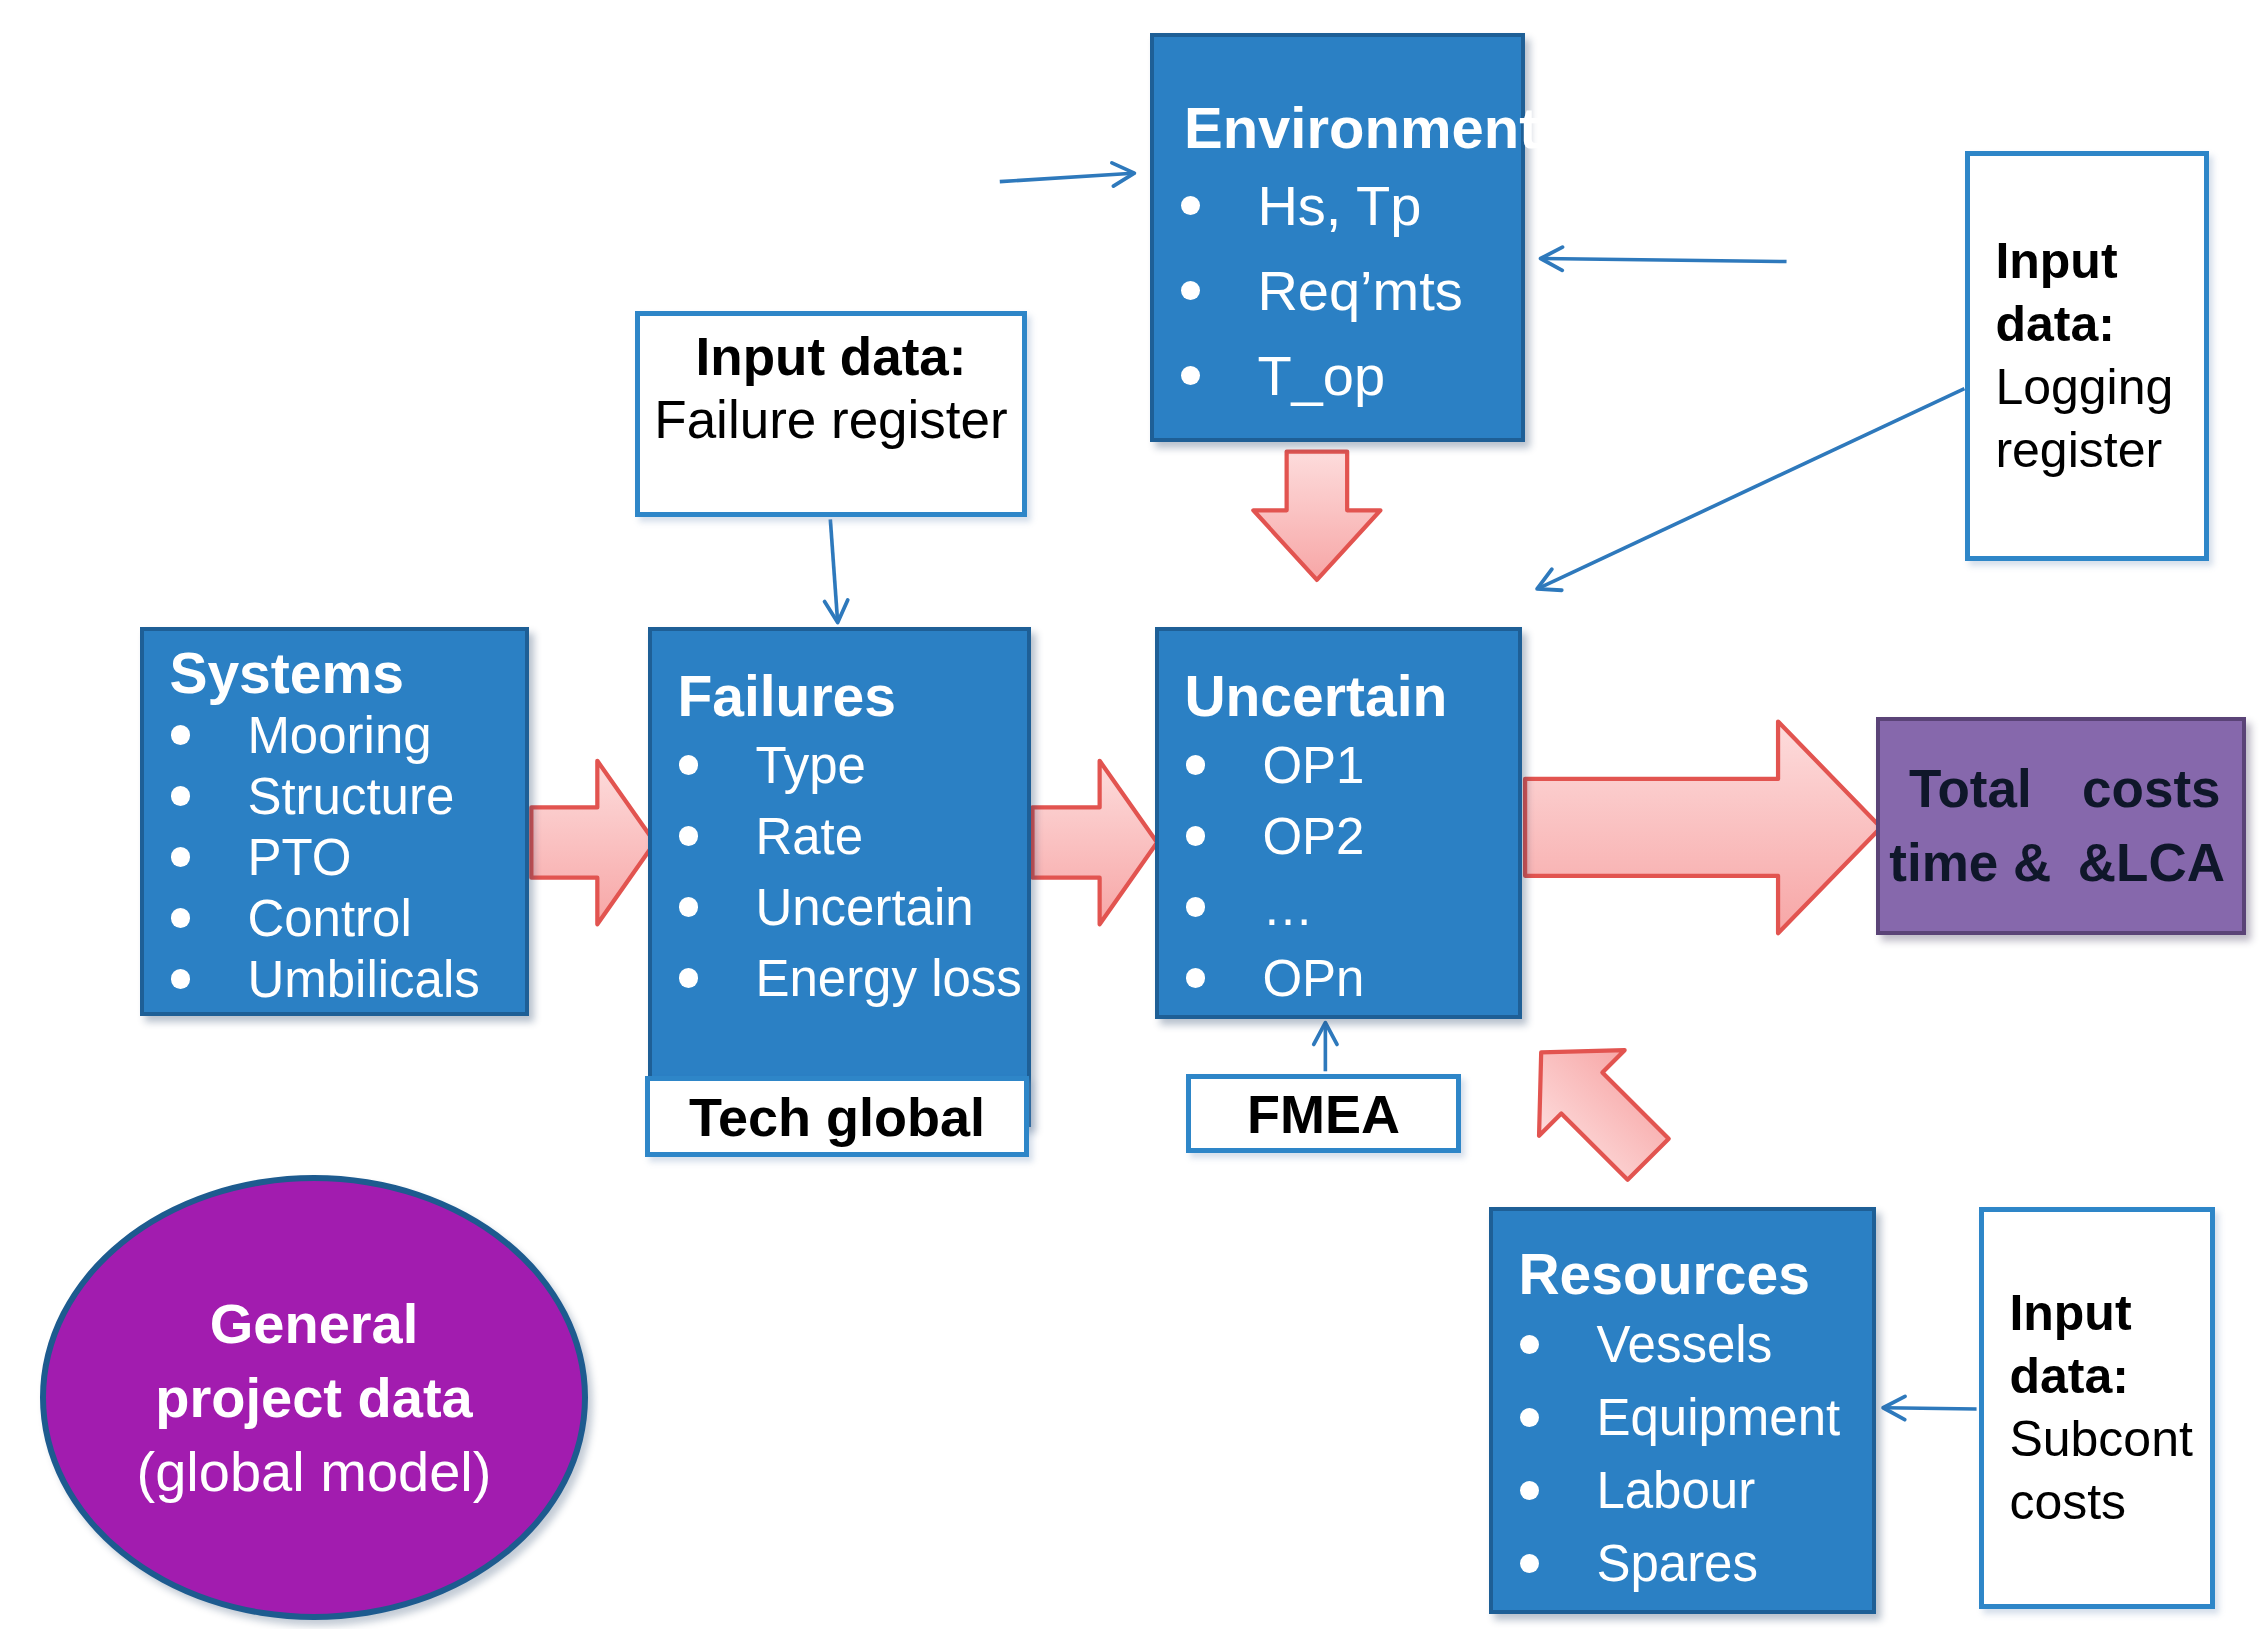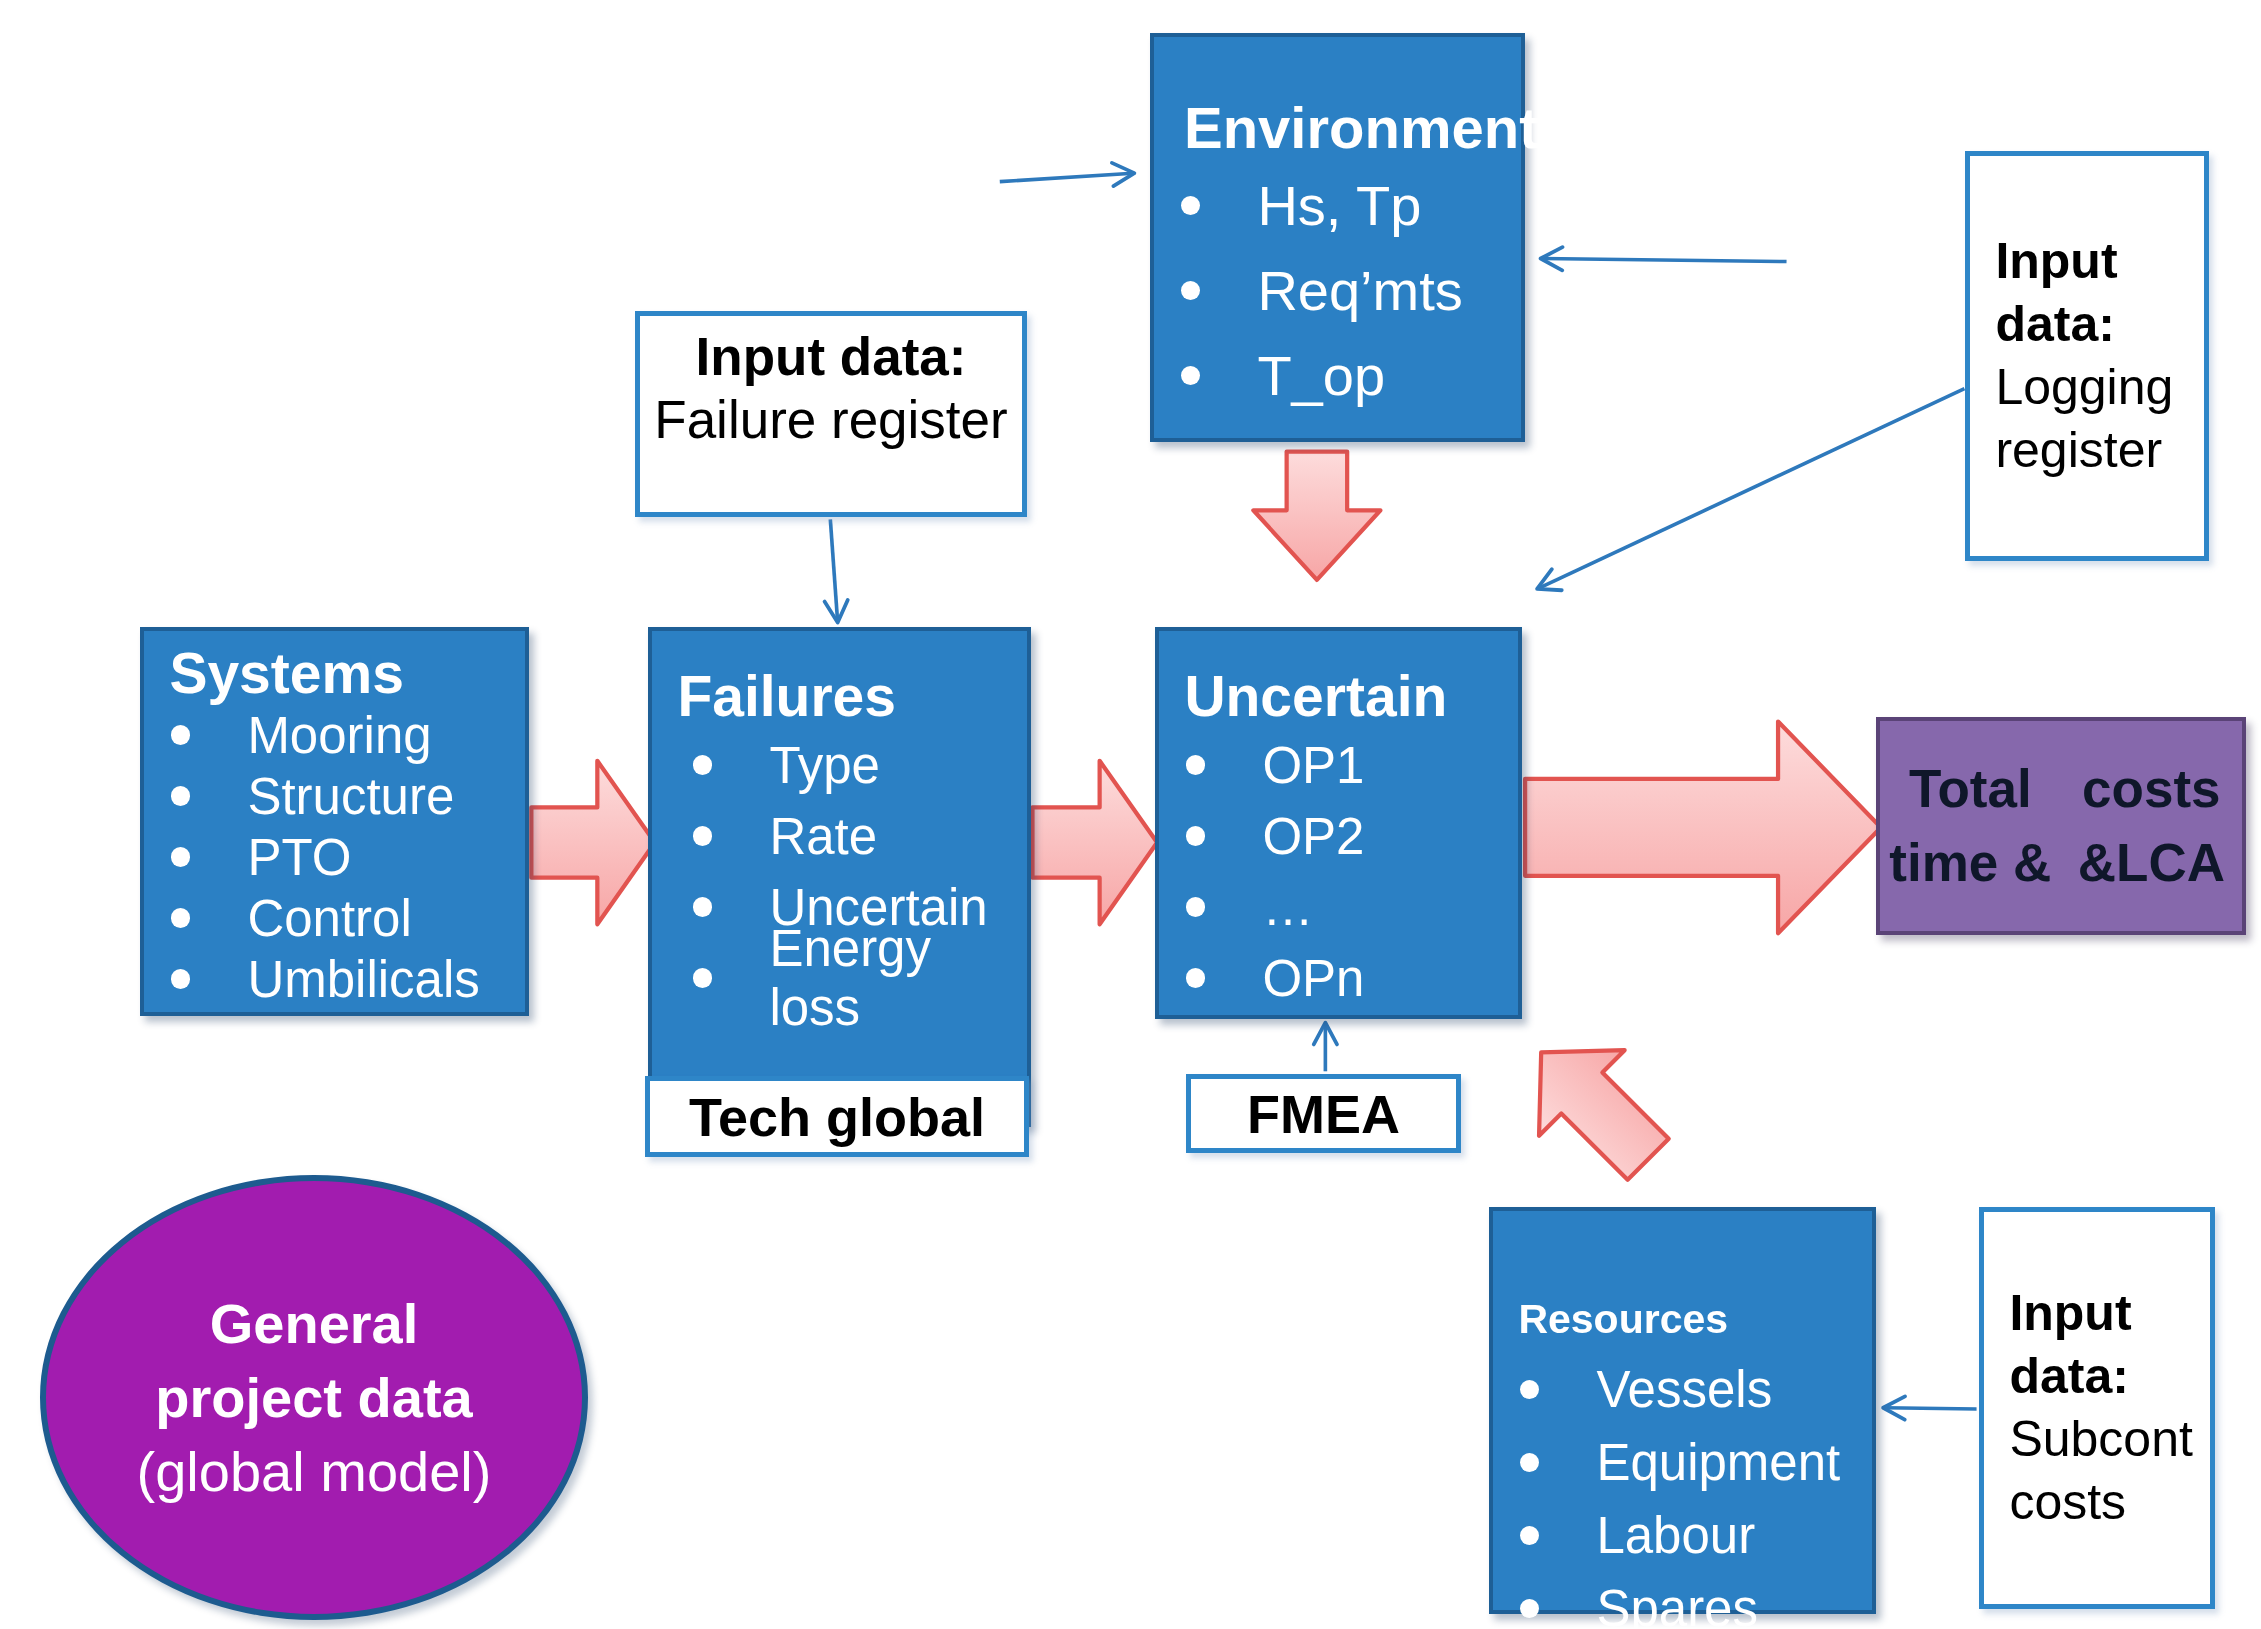--- a/index.html
+++ b/index.html
@@ -37,35 +37,35 @@
   .idb-head{font-weight:bold;}
   
   #box-failreg{left:635px;top:311px;width:392px;height:206px;text-align:center;
                font-size:53px;line-height:63px;padding-top:8.5px;}
   
   #box-systems{left:140px;top:627px;width:389px;height:389px;padding-top:9.7px;}
   #box-systems .btitle{font-size:57px;margin-left:25.4px;line-height:64px;}
   #box-systems li{height:61px;font-size:51px;}
   #box-failures{left:648px;top:627px;width:383px;height:500px;padding-top:31.5px;}
   #box-failures .btitle{font-size:57px;margin-left:25.4px;line-height:67px;}
-  #box-failures li{height:71px;font-size:51px;padding-left:14px;}
+  #box-failures li{height:71px;font-size:51px;}
   #box-operations{left:1155px;top:627px;width:367px;height:392px;padding-top:31.5px;}
   #box-operations .btitle{font-size:57px;margin-left:25.4px;line-height:67px;}
   #box-operations li{height:71px;font-size:51px;}
   
   #box-total{left:1876px;top:717px;width:370px;height:218px;font-size:53px;
              line-height:74px;font-weight:bold;text-align:center;}
   
   #box-tech{left:645px;top:1076px;width:384px;height:81px;display:flex;align-items:center;
             justify-content:center;font-weight:bold;font-size:54px;}
   #box-fmea{left:1186px;top:1074px;width:275px;height:79px;display:flex;align-items:center;
             justify-content:center;font-weight:bold;font-size:54px;}
   
   #box-resources{left:1489px;top:1207px;width:387px;height:407px;padding-top:29px;}
-  #box-resources .btitle{font-size:41px;margin-left:25.4px;line-height:68px;margin-top:45px;}
+  #box-resources .btitle{font-size:57px;margin-left:25.4px;line-height:68px;}
   #box-resources li{height:73px;font-size:51px;}
   
   #box-subcont{left:1979px;top:1207px;width:236px;height:402px;padding-left:25.4px;
                font-size:50px;line-height:63px;display:flex;flex-direction:column;justify-content:center;}
   
   #ellipse-general{left:40px;top:1175px;width:548px;height:445px;font-size:56px;line-height:74px;}
   .el-bold{font-weight:bold;}
 </style>
 </head>
 <body>

